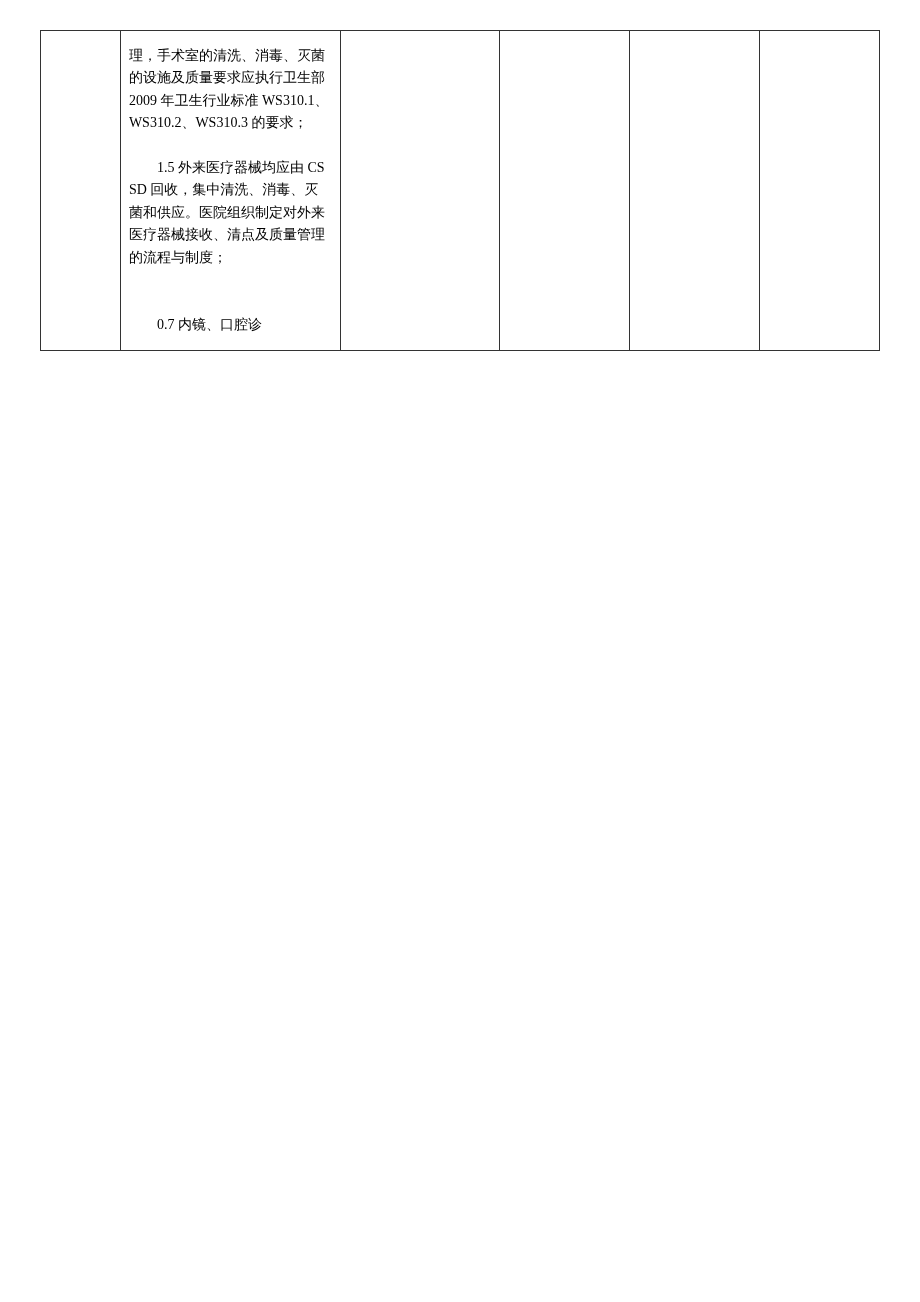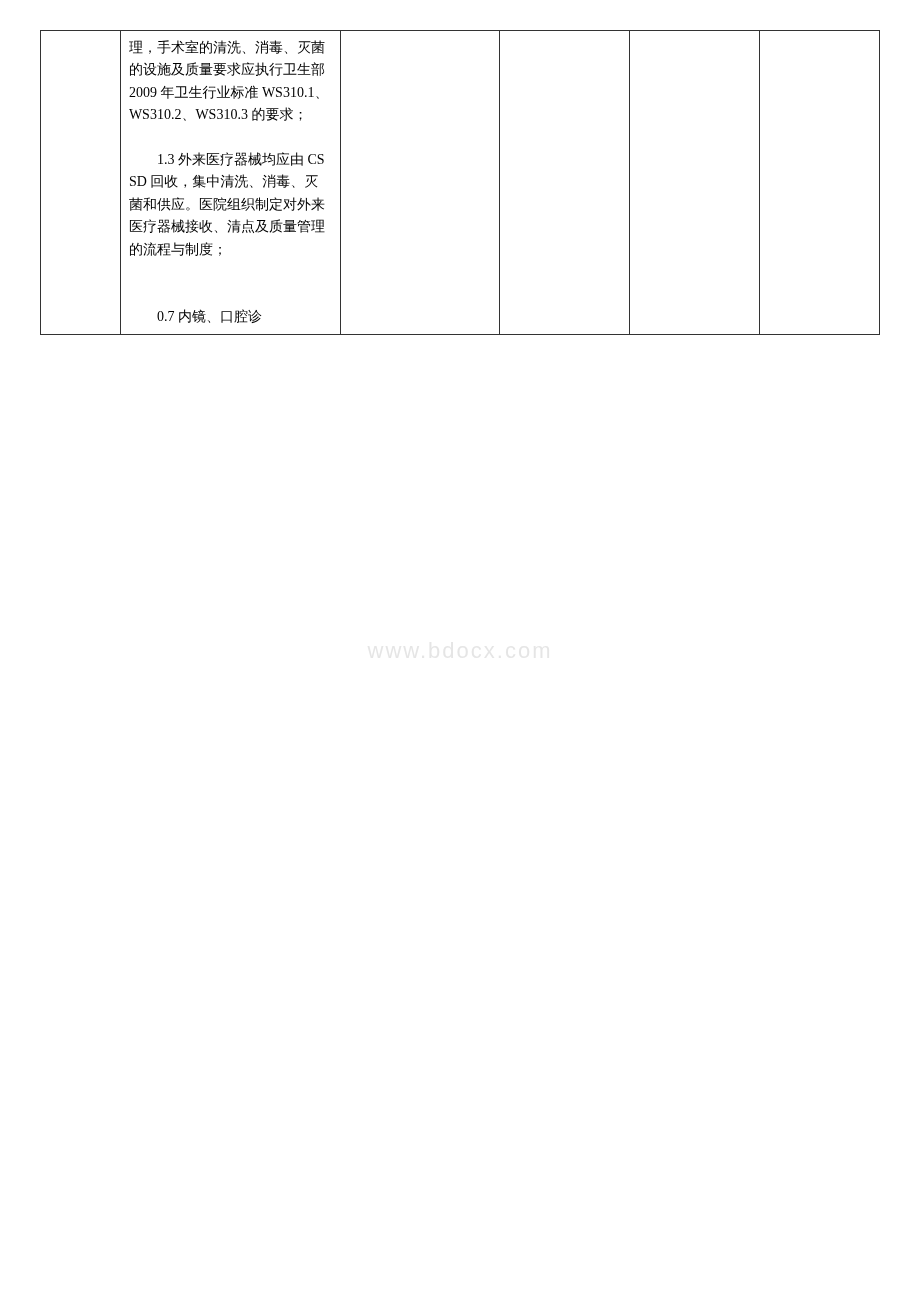--- a/index.html
+++ b/index.html
@@ -41,21 +41,21 @@
 
     .table-container {
       width: 100%;
       border-collapse: collapse;
       margin-top: 10px;
     }
 
     .table-container td {
       border: 1px solid #333;
       vertical-align: top;
-      padding: 6px 8px;
+      padding: 14px 8px;
       font-size: 14px;
       line-height: 1.6;
       color: #000;
     }
 
     .col-1 { width: 80px; }
     .col-2 { width: 220px; }
     .col-3 { width: 160px; }
     .col-4 { width: 130px; }
     .col-5 { width: 130px; }
@@ -72,40 +72,39 @@
     }
 
     .empty-cell {
       min-height: 200px;
     }
   </style>
 </head>
 <body>
 
 <div class="page">
-  <div class="watermark">www.bdocx.com</div>
 
   <table class="table-container">
     <colgroup>
       <col class="col-1">
       <col class="col-2">
       <col class="col-3">
       <col class="col-4">
       <col class="col-5">
       <col class="col-6">
     </colgroup>
     <tbody>
       <tr>
 
         <td class="empty-cell"></td>
 
         <td class="content-cell">
           <span>理，手术室的清洗、消毒、灭菌的设施及质量要求应执行卫生部 2009 年卫生行业标准 WS310.1、WS310.2、WS310.3 的要求；</span>
           <br><br>
-          <span class="section-num">1.3 外来医疗器械均应由 CSSD 回收，集中清洗、消毒、灭菌和供应。医院组织制定对外来医疗器械接收、清点及质量管理的流程与制度；</span>
+          <span class="section-num">1.5 外来医疗器械均应由 CSSD 回收，集中清洗、消毒、灭菌和供应。医院组织制定对外来医疗器械接收、清点及质量管理的流程与制度；</span>
           <br><br>
           <span class="section-num">0.7 内镜、口腔诊</span>
         </td>
 
         <td class="empty-cell"></td>
 
         <td class="empty-cell"></td>
 
         <td class="empty-cell"></td>
 

